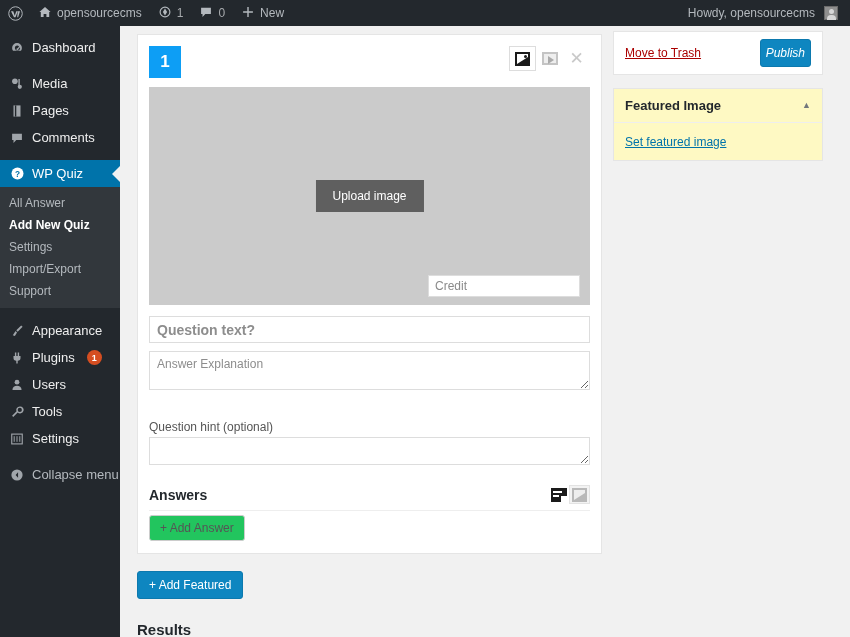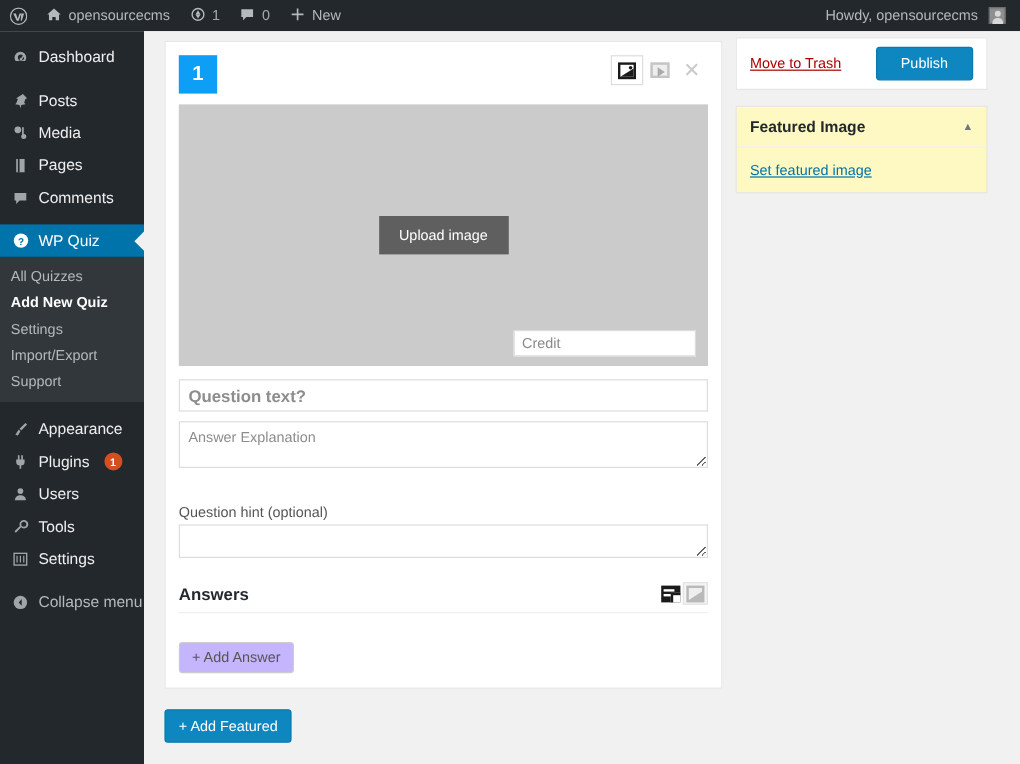--- a/index.html
+++ b/index.html
@@ -300,22 +300,22 @@
   }
   .answers-tools { display: flex; }
   .a-tool {
     width: 21px; height: 19px;
     display: flex; align-items: center; justify-content: center;
     border: 1px solid transparent;
     cursor: pointer;
   }
   .a-tool.inactive { border-color: #e3e3e3; background: #f3f3f3; }
   .add-answer-btn {
-    margin-top: 24px;
-    background: #c4b5fd;
+    margin-top: 4px;
+    background: #22c55e;
     border: 1px solid #ccc;
     color: #555;
     font-size: 12px;
     padding: 5px 10px;
     cursor: pointer;
     border-radius: 3px;
     font-family: "Liberation Sans", sans-serif;
   }
 
   
@@ -348,24 +348,25 @@
   }
   .trash-link {
     color: #a00; font-size: 12px;
     text-decoration: underline;
   }
   .publish-btn {
     background: #0e86c0;
     border: 1px solid #0c79ae;
     color: #fff;
     font-size: 12px;
-    padding: 6px 20px;
+    padding: 6px 5px;
     border-radius: 3px;
     cursor: pointer;
     font-family: "Liberation Sans", sans-serif;
+    font-style: italic;
   }
   .postbox {
     background: #fef9c3;
     border: 1px solid #e5e5e5;
     margin-top: 13px;
   }
   .postbox-header {
     display: flex; align-items: center;
     justify-content: space-between;
     padding: 9px 11px;
@@ -445,28 +446,20 @@
     <span class="m-ico">
       <svg width="14" height="14" viewBox="0 0 20 20">
           <path d="M10 3a7 7 0 00-7 7 7 7 0 001.3 4h11.4A7 7 0 0017 10a7 7 0 00-7-7zm0 3.3a3.7 3.7 0 013 1.5l-2.2 2.7a1.4 1.4 0 00-1.6 1.4 1.4 1.4 0 102.8 0l2.3-2.8a3.7 3.7 0 11-4.3-2.8z" fill="currentColor"></path>
         </svg>
     </span>
     <span>Dashboard</span>
   </a>
 
   <div class="menu-sep"></div>
 
-  <a class="menu-top">
-    <span class="m-ico">
-      <svg width="14" height="14" viewBox="0 0 20 20">
-          <path d="M13 2l5 5-2 1-1.5 4L16 14l-5 1-1 4-1-4-5-1 1.5-2L7 8 5 7z" fill="currentColor"></path>
-        </svg>
-    </span>
-    <span>Posts</span>
-  </a>
 
   <a class="menu-top">
     <span class="m-ico">
       <svg width="14" height="14" viewBox="0 0 20 20">
           <circle cx="7" cy="6" r="4" fill="currentColor"></circle>
           <path d="M12 3h2v11h-2z" fill="currentColor"></path>
           <circle cx="14" cy="14" r="3" fill="currentColor"></circle>
         </svg>
     </span>
     <span>Media</span>
@@ -497,21 +490,21 @@
     <span class="m-ico">
       <svg width="15" height="15" viewBox="0 0 20 20">
           <circle cx="10" cy="10" r="8" fill="currentColor"></circle>
           <text x="10" y="14.5" font-size="11" font-weight="bold" text-anchor="middle" fill="#0073aa" font-family="Liberation Sans, sans-serif">?</text>
         </svg>
     </span>
     <span>WP Quiz</span>
   </a>
 
   <div class="submenu">
-    <a>All Quizzes</a>
+    <a>All Answer</a>
     <a class="current">Add New Quiz</a>
     <a>Settings</a>
     <a>Import/Export</a>
     <a>Support</a>
   </div>
 
   <div class="menu-sep"></div>
 
   <a class="menu-top">
     <span class="m-ico">

